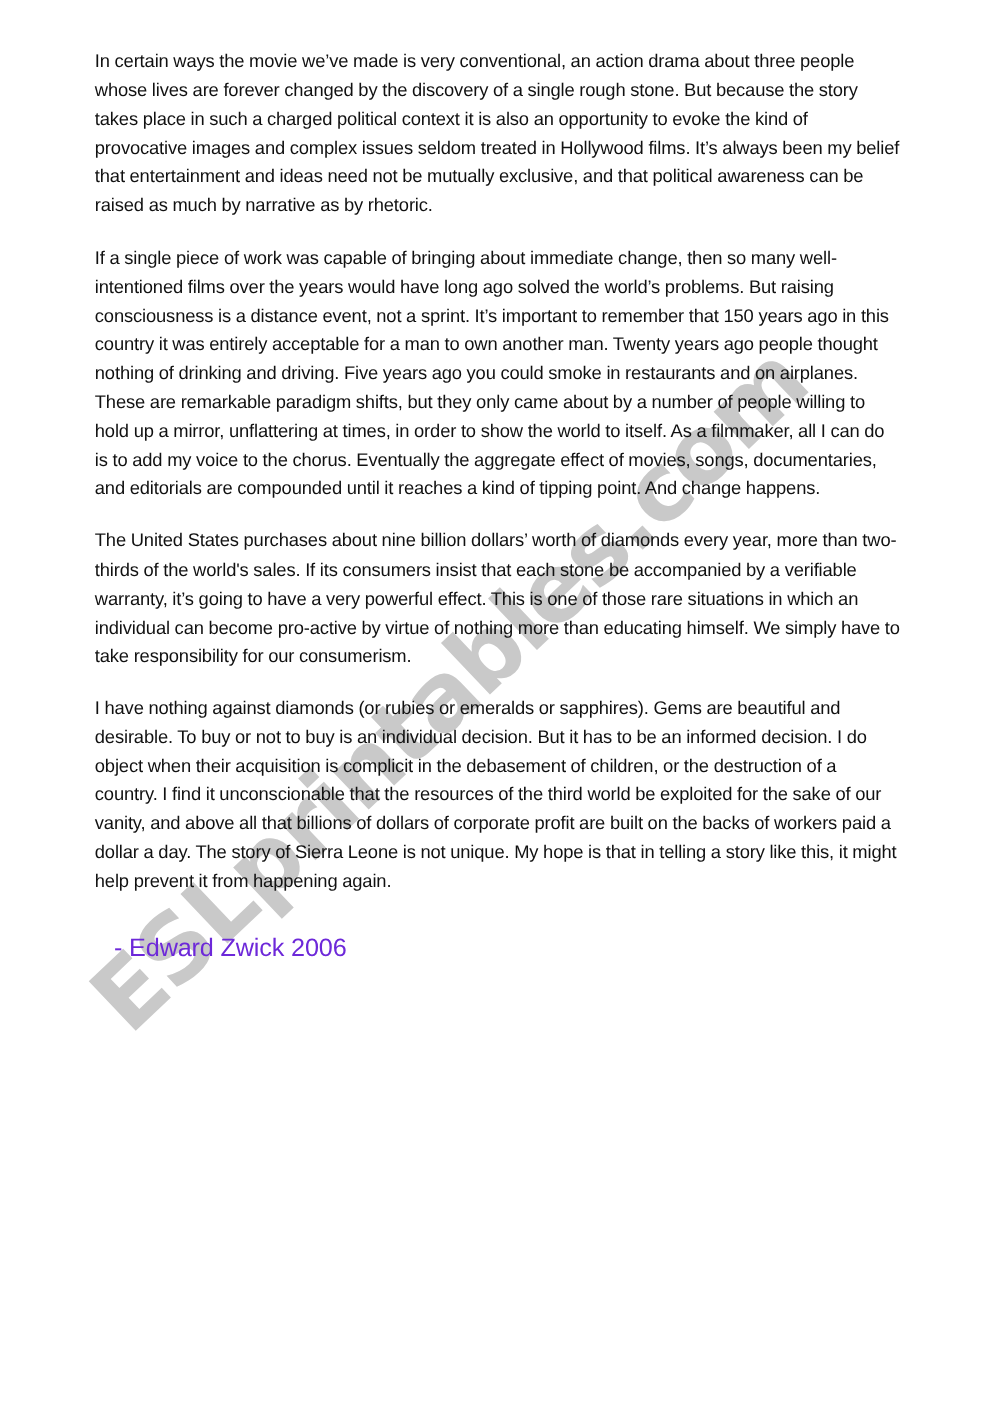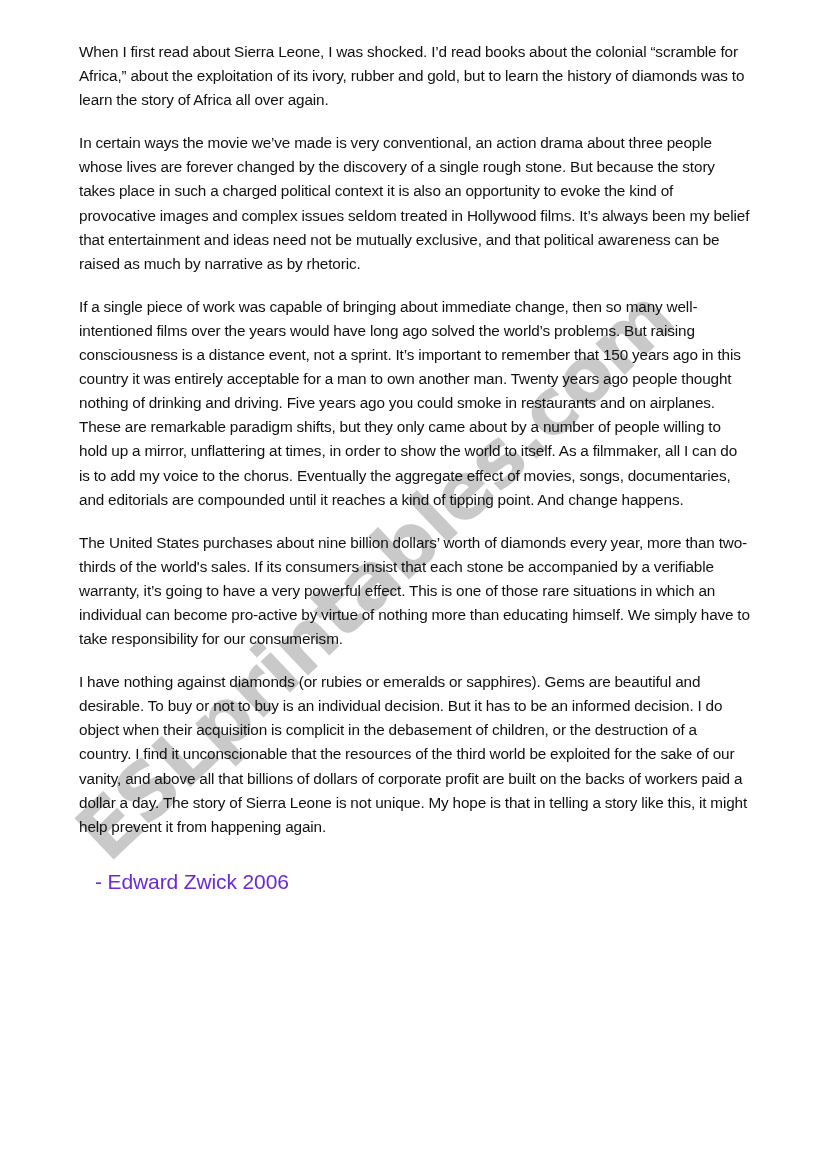--- a/index.html
+++ b/index.html
@@ -79,21 +79,20 @@
 <body>
 
 <div class="page">
 
   <div class="watermark-layer">
     <div class="watermark-text">ESLprintables.com</div>
   </div>
 
   <div class="content">
 
-    <p class="para">When I first read about Sierra Leone, I was shocked. I’d read books about the colonial “scramble for Africa,” about the exploitation of its ivory, rubber and gold, but to learn the history of diamonds was to learn the story of Africa all over again.</p>
 
     <p class="para">In certain ways the movie we’ve made is very conventional, an action drama about three people whose lives are forever changed by the discovery of a single rough stone. But because the story takes place in such a charged political context it is also an opportunity to evoke the kind of provocative images and complex issues seldom treated in Hollywood films. It’s always been my belief that entertainment and ideas need not be mutually exclusive, and that political awareness can be raised as much by narrative as by rhetoric.</p>
 
     <p class="para">If a single piece of work was capable of bringing about immediate change, then so many well-intentioned films over the years would have long ago solved the world’s problems. But raising consciousness is a distance event, not a sprint. It’s important to remember that 150 years ago in this country it was entirely acceptable for a man to own another man. Twenty years ago people thought nothing of drinking and driving. Five years ago you could smoke in restaurants and on airplanes. These are remarkable paradigm shifts, but they only came about by a number of people willing to hold up a mirror, unflattering at times, in order to show the world to itself. As a filmmaker, all I can do is to add my voice to the chorus. Eventually the aggregate effect of movies, songs, documentaries, and editorials are compounded until it reaches a kind of tipping point. And change happens.</p>
 
     <p class="para">The United States purchases about nine billion dollars’ worth of diamonds every year, more than two-thirds of the world's sales. If its consumers insist that each stone be accompanied by a verifiable warranty, it’s going to have a very powerful effect. This is one of those rare situations in which an individual can become pro-active by virtue of nothing more than educating himself. We simply have to take responsibility for our consumerism.</p>
 
     <p class="para">I have nothing against diamonds (or rubies or emeralds or sapphires). Gems are beautiful and desirable. To buy or not to buy is an individual decision. But it has to be an informed decision. I do object when their acquisition is complicit in the debasement of children, or the destruction of a country. I find it unconscionable that the resources of the third world be exploited for the sake of our vanity, and above all that billions of dollars of corporate profit are built on the backs of workers paid a dollar a day. The story of Sierra Leone is not unique. My hope is that in telling a story like this, it might help prevent it from happening again.</p>
 
     <p class="signature">- Edward Zwick 2006</p>

